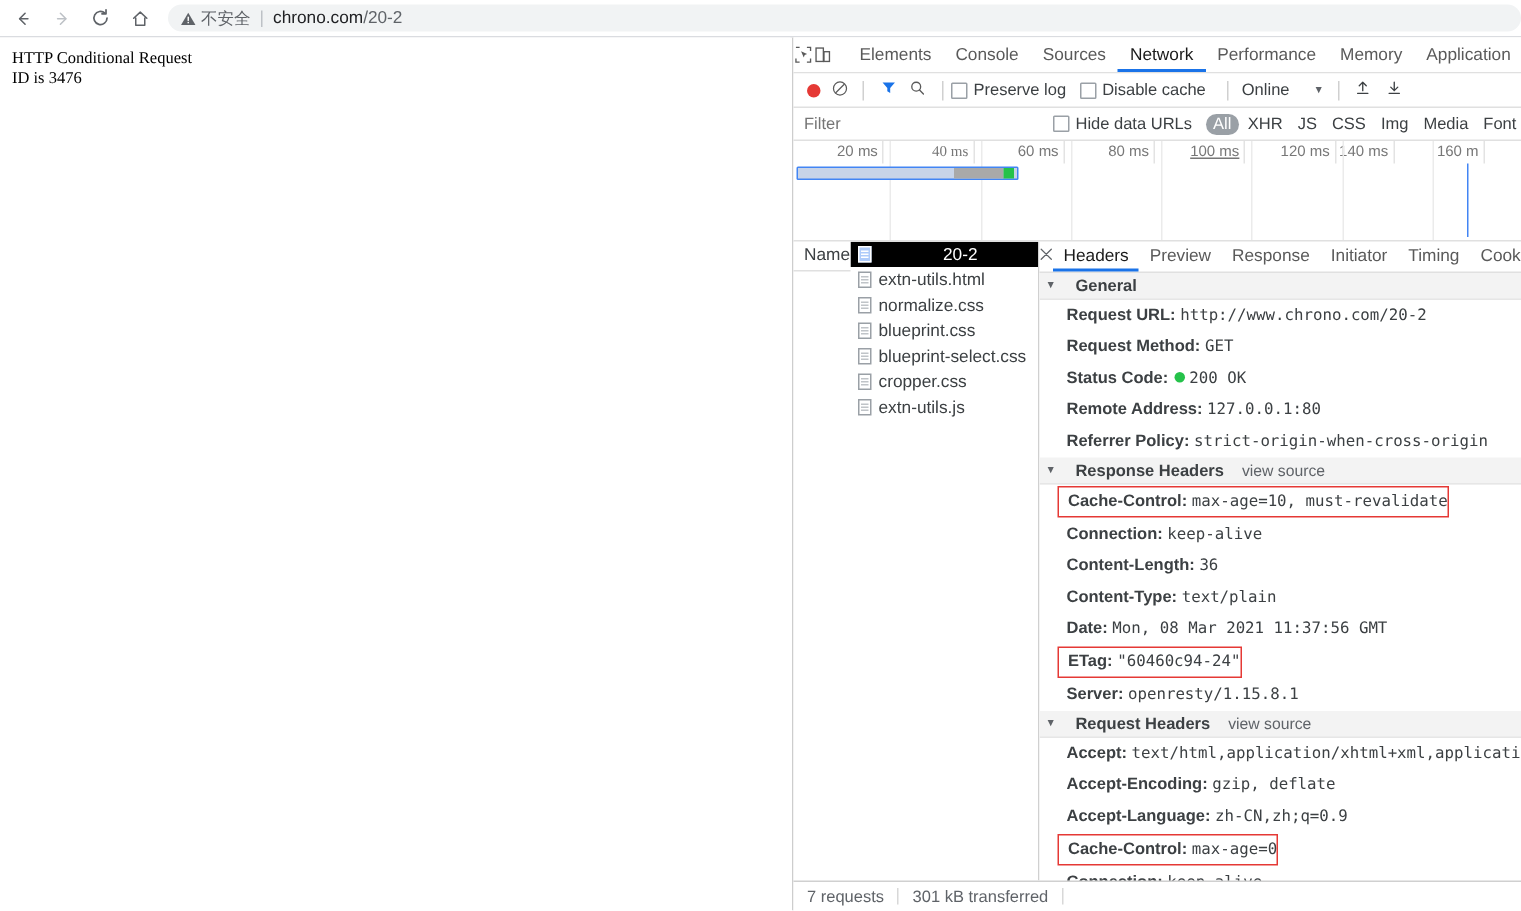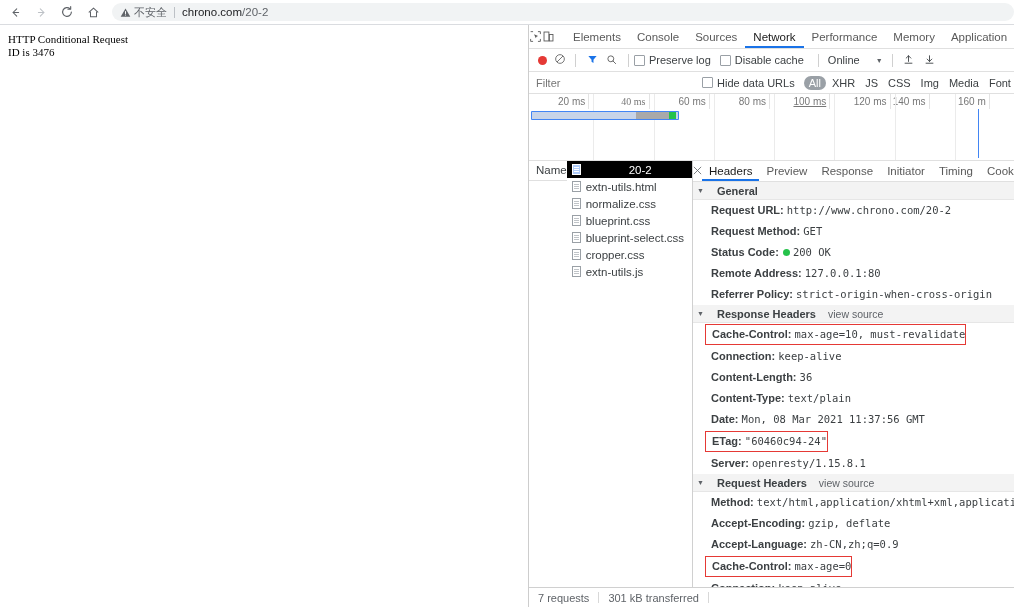--- a/index.html
+++ b/index.html
@@ -681,21 +681,21 @@
           <div class="boxed-wrap"><div class="hdr-row boxed"><span class="hdr-name">ETag:</span> <span class="hdr-val">"60460c94-24"</span></div></div>
           <div class="boxed-wrap">
             <div class="hdr-row"><span class="hdr-name">Server:</span> <span class="hdr-val">openresty/1.15.8.1</span></div>
           </div>
           <div class="section-header">
             <span class="tri">▼</span>
             <span>Request Headers</span>
             <span class="view-source">view source</span>
           </div>
           <div class="boxed-wrap">
-            <div class="hdr-row"><span class="hdr-name">Method:</span> <span class="hdr-val">text/html,application/xhtml+xml,application/xml;q</span></div>
+            <div class="hdr-row"><span class="hdr-name">Accept:</span> <span class="hdr-val">text/html,application/xhtml+xml,application/xml;q</span></div>
           </div>
           <div class="boxed-wrap">
             <div class="hdr-row"><span class="hdr-name">Accept-Encoding:</span> <span class="hdr-val">gzip, deflate</span></div>
           </div>
           <div class="boxed-wrap">
             <div class="hdr-row"><span class="hdr-name">Accept-Language:</span> <span class="hdr-val">zh-CN,zh;q=0.9</span></div>
           </div>
           <div class="boxed-wrap"><div class="hdr-row boxed"><span class="hdr-name">Cache-Control:</span> <span class="hdr-val">max-age=0</span></div></div>
           <div class="boxed-wrap">
             <div class="hdr-row"><span class="hdr-name">Connection:</span> <span class="hdr-val">keep-alive</span></div>

